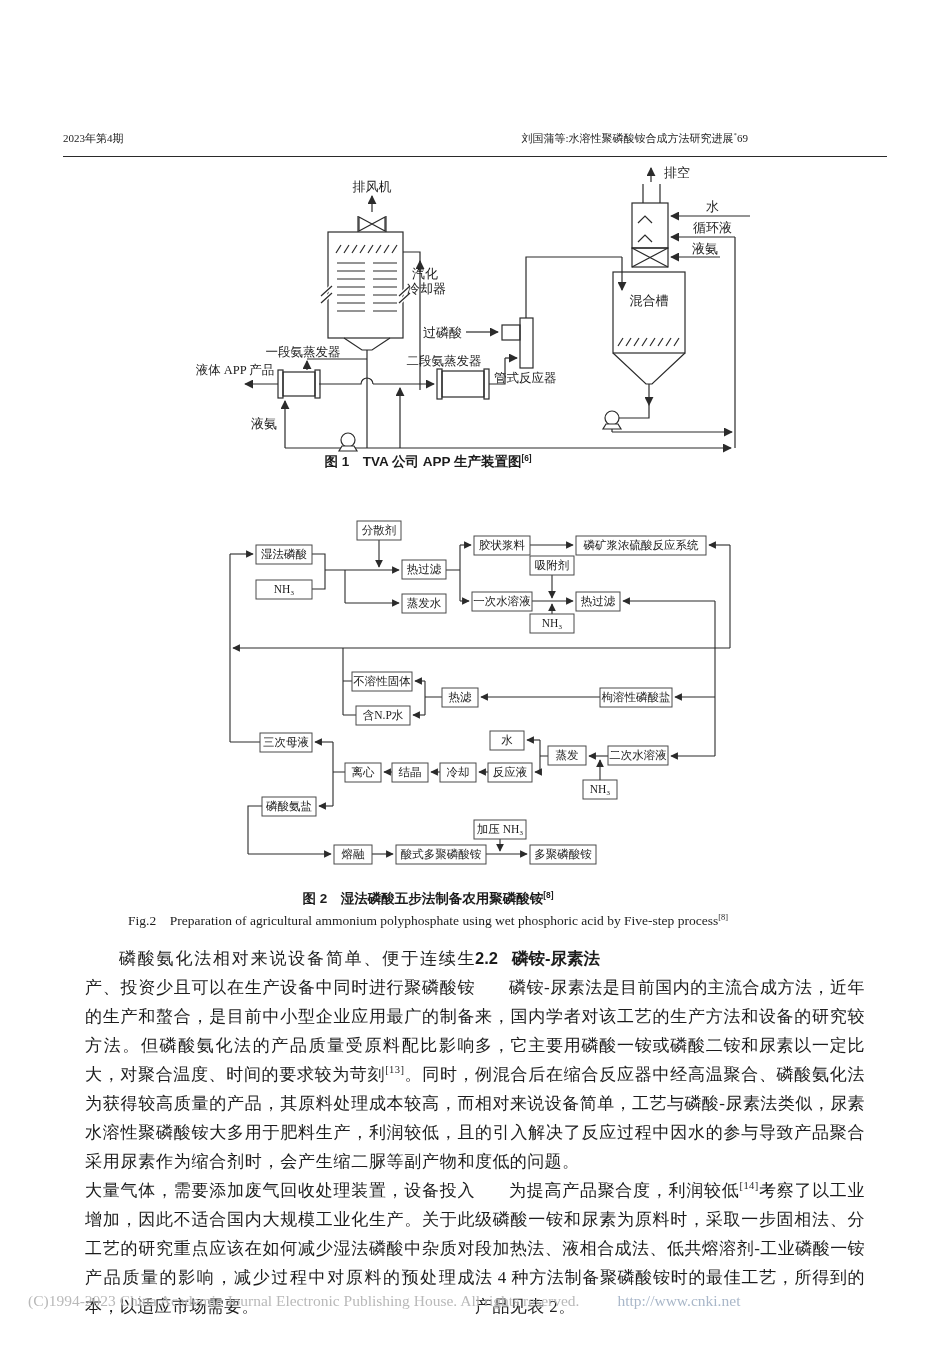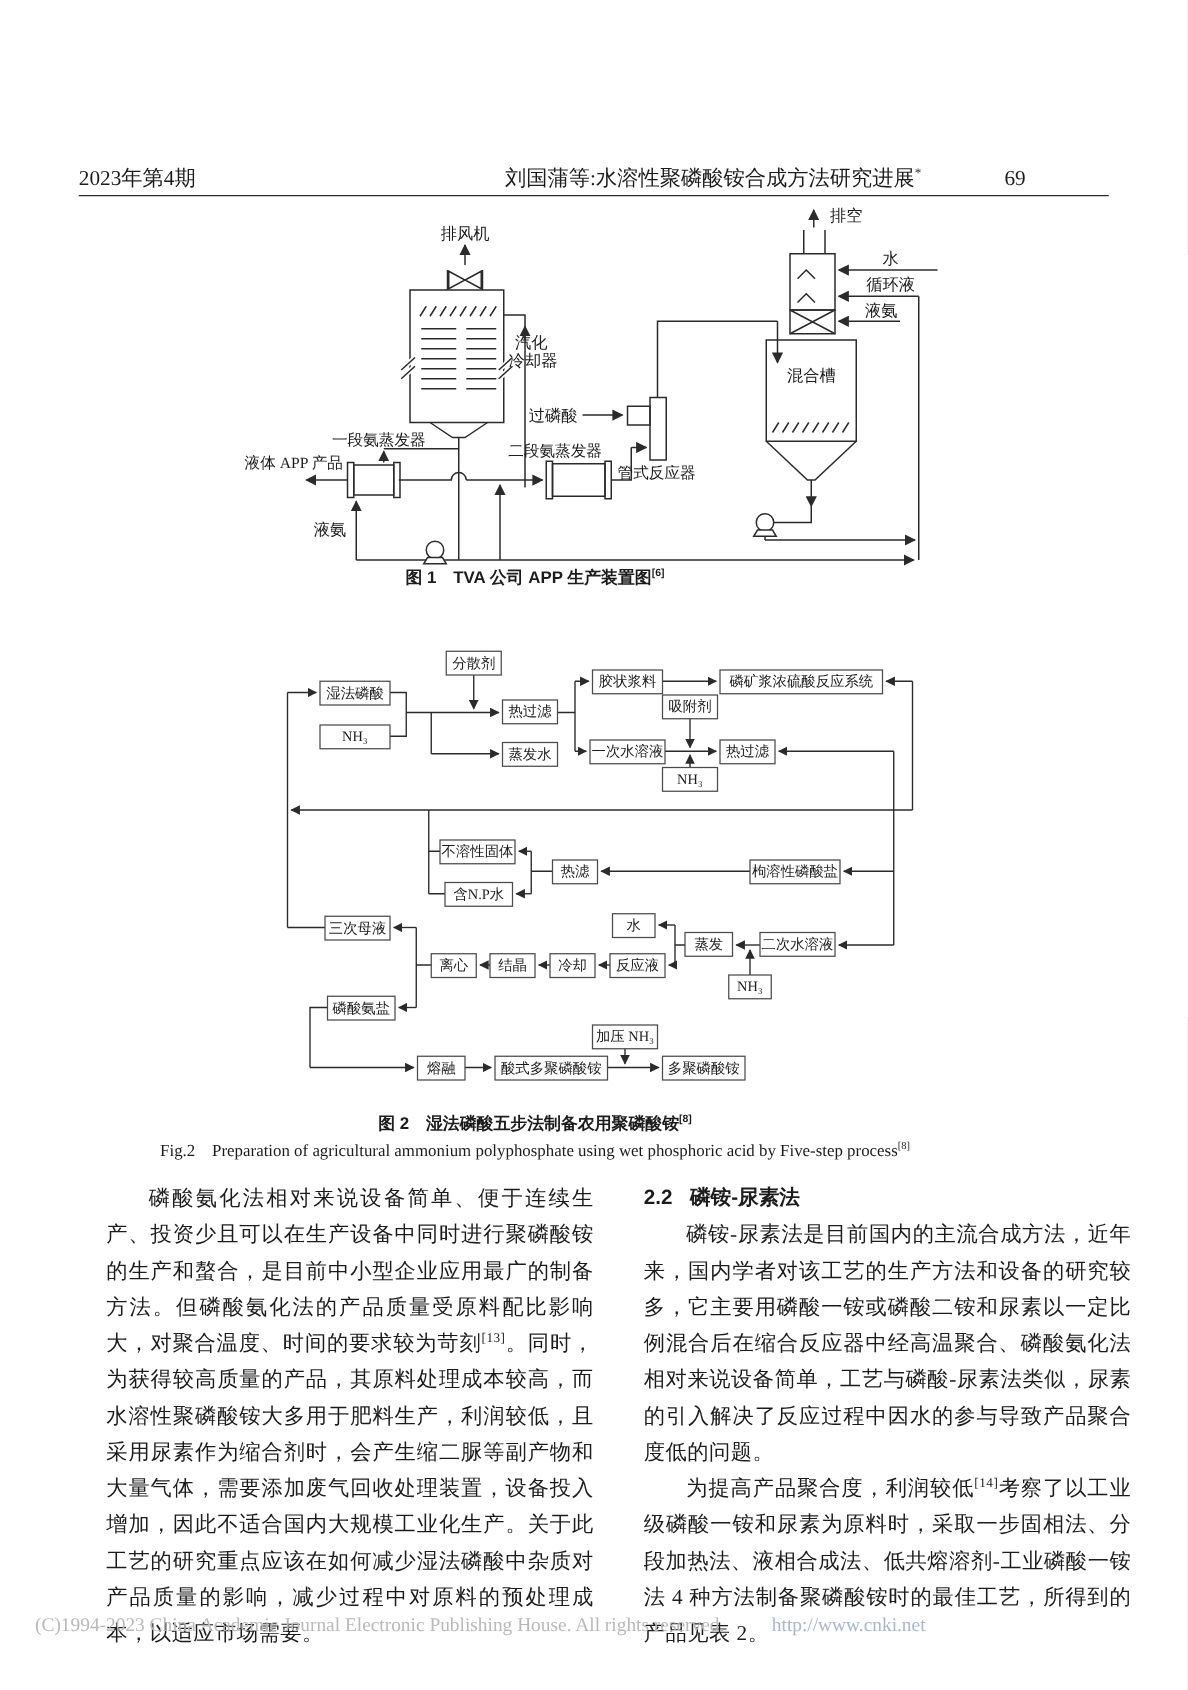--- a/index.html
+++ b/index.html
@@ -1,22 +1,22 @@
 <!DOCTYPE html>
 <html><head>
 <meta charset="utf-8">
 <style>
   html,body{margin:0;padding:0;background:#e8e8e8;}
   .page{position:relative;width:950px;height:1352px;background:#ffffff;margin:0 auto;
         font-family:"Liberation Serif","DejaVu Serif",serif;color:#1c1c1c;overflow:hidden;}
   
-  .hdr{position:absolute;top:131px;left:63px;width:824px;display:flex;align-items:baseline;font-size:17px;}
+  .hdr{position:absolute;top:131px;left:63px;width:824px;display:flex;align-items:baseline;font-size:11px;}
   .hdr .hl{width:150px;text-align:left;}
   .hdr .hc{flex:1;text-align:right;}
-  .hdr .hr{width:150px;text-align:center;}
+  .hdr .hr{width:150px;text-align:left;}
   .rule{position:absolute;top:156px;left:63px;width:824px;border-top:1.5px solid #2a2a2a;height:0;}
   
   .figsvg{position:absolute;}
   svg text{font-family:"Liberation Serif","DejaVu Serif",serif;fill:#1c1c1c;}
   .cap{position:absolute;left:0;width:856px;text-align:center;}
   .cap .zh{font-family:"Liberation Sans","DejaVu Sans",sans-serif;font-weight:bold;font-size:13.5px;}
   .cap .en{font-size:13.5px;margin-top:4px;}
   sup{font-size:0.62em;vertical-align:super;line-height:0;}
   
   .col{position:absolute;width:390px;font-size:17px;line-height:29px;text-align:justify;letter-spacing:0.4px;}
@@ -309,21 +309,21 @@
 
   <div class="cap" style="top:890px">
     <div class="zh"><span>图 2　湿法磷酸五步法制备农用聚磷酸铵</span><sup>[8]</sup></div>
     <div class="en"><span>Fig.2　Preparation of agricultural ammonium polyphosphate using wet phosphoric acid by Five-step process</span><sup>[8]</sup></div>
   </div>
 
   <div class="col" style="left:85px;top:944px">
     <p><span>磷酸氨化法相对来说设备简单、便于连续生产、投资少且可以在生产设备中同时进行聚磷酸铵的生产和螯合，是目前中小型企业应用最广的制备方法。但磷酸氨化法的产品质量受原料配比影响大，对聚合温度、时间的要求较为苛刻</span><sup>[13]</sup><span>。同时，为获得较高质量的产品，其原料处理成本较高，而水溶性聚磷酸铵大多用于肥料生产，利润较低，且采用尿素作为缩合剂时，会产生缩二脲等副产物和大量气体，需要添加废气回收处理装置，设备投入增加，因此不适合国内大规模工业化生产。关于此工艺的研究重点应该在如何减少湿法磷酸中杂质对产品质量的影响，减少过程中对原料的预处理成本，以适应市场需要。</span></p>
   </div>
 
-  <div class="col" style="left:515px;top:944px">
+  <div class="col" style="left:475px;top:944px">
     <div class="h2"><span class="num">2.2</span><span>磷铵-尿素法</span></div>
     <p><span>磷铵-尿素法是目前国内的主流合成方法，近年来，国内学者对该工艺的生产方法和设备的研究较多，它主要用磷酸一铵或磷酸二铵和尿素以一定比例混合后在缩合反应器中经高温聚合、磷酸氨化法相对来说设备简单，工艺与磷酸-尿素法类似，尿素的引入解决了反应过程中因水的参与导致产品聚合度低的问题。</span></p>
     <p><span>为提高产品聚合度，利润较低</span><sup>[14]</sup><span>考察了以工业级磷酸一铵和尿素为原料时，采取一步固相法、分段加热法、液相合成法、低共熔溶剂-工业磷酸一铵法 4 种方法制备聚磷酸铵时的最佳工艺，所得到的产品见表 2。</span></p>
   </div>
 
   <div class="foot">
     <span>(C)1994-2023 China Academic Journal Electronic Publishing House. All rights reserved.</span><span class="url">http://www.cnki.net</span>
   </div>
 
 </div>

